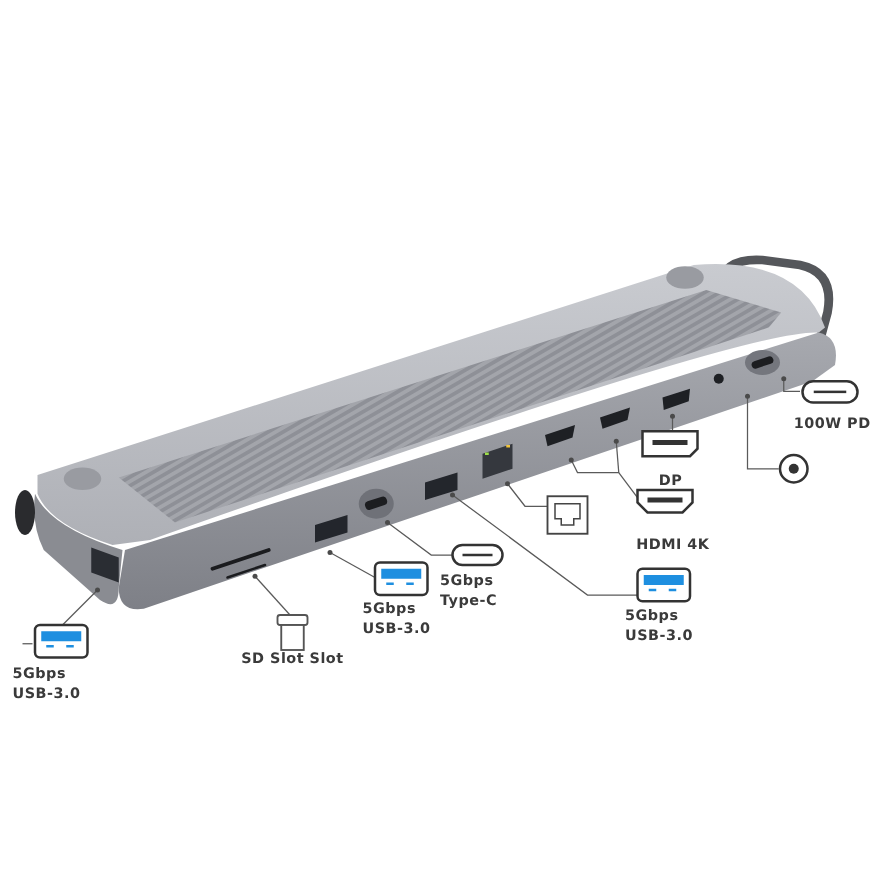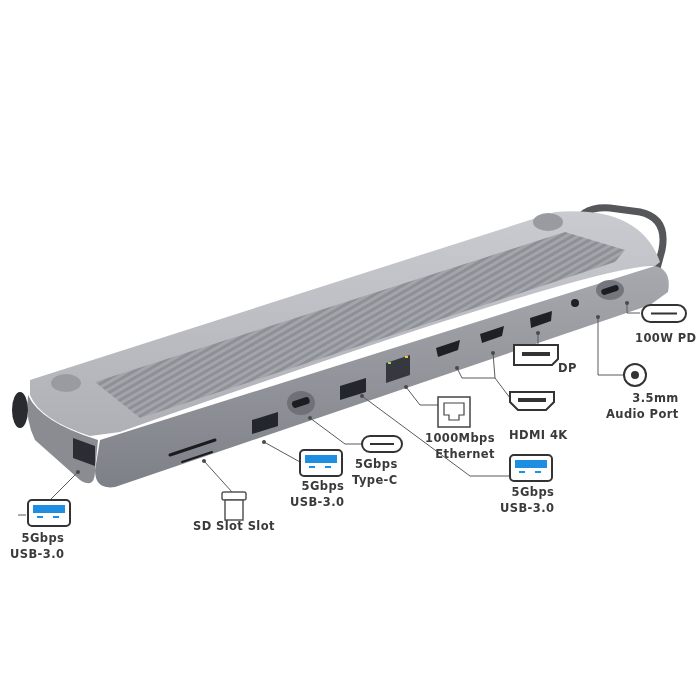--- a/index.html
+++ b/index.html
@@ -1,18 +1,18 @@
 <!DOCTYPE html>
 <html><head>
 <meta charset="utf-8">
 <style>
   html,body{margin:0;padding:0;background:#ffffff;}
   body{width:700px;height:700px;position:relative;overflow:hidden;font-family:"DejaVu Sans","Liberation Sans",sans-serif;}
   #stage{position:absolute;left:0;top:0;width:700px;height:700px;}
-  .label{position:absolute;text-align:right;color:#3a3a3a;font-weight:bold;font-size:11.5px;line-height:16px;letter-spacing:0.4px;white-space:nowrap;}
+  .label{position:absolute;text-align:left;color:#3a3a3a;font-weight:bold;font-size:11.5px;line-height:16px;letter-spacing:0.4px;white-space:nowrap;}
   .label span{display:block;}
 </style>
 </head>
 <body>
 
 <div id="stage">
 <svg width="700" height="700" viewBox="0 0 700 700" xmlns="http://www.w3.org/2000/svg">
   <defs>
     <pattern id="carbon" width="6" height="6" patternUnits="userSpaceOnUse" patternTransform="rotate(60)">
       <rect width="6" height="6" fill="#8e9097"></rect>
@@ -150,30 +150,22 @@
   <span>USB-3.0</span>
 </div>
 <div class="label" style="left:352px;top:456px;">
   <span>5Gbps</span>
   <span>Type-C</span>
 </div>
 <div class="label" style="left:500px;top:484px;">
   <span>5Gbps</span>
   <span>USB-3.0</span>
 </div>
-<div class="label" style="left:425px;top:430px;">
-  <span>1000Mbps</span>
-  <span>Ethernet</span>
-</div>
 <div class="label" style="left:509px;top:413px;margin-top:14px;">
   <span>HDMI 4K</span>
 </div>
-<div class="label" style="left:527px;top:360px;margin-left:31px;">
+<div class="label" style="left:527px;top:376px;">
   <span>DP</span>
-</div>
-<div class="label" style="left:606px;top:390px;">
-  <span>3.5mm</span>
-  <span>Audio Port</span>
 </div>
 <div class="label" style="left:635px;top:330px;">
   <span>100W PD</span>
 </div>
 </div>
 
 </body></html>

